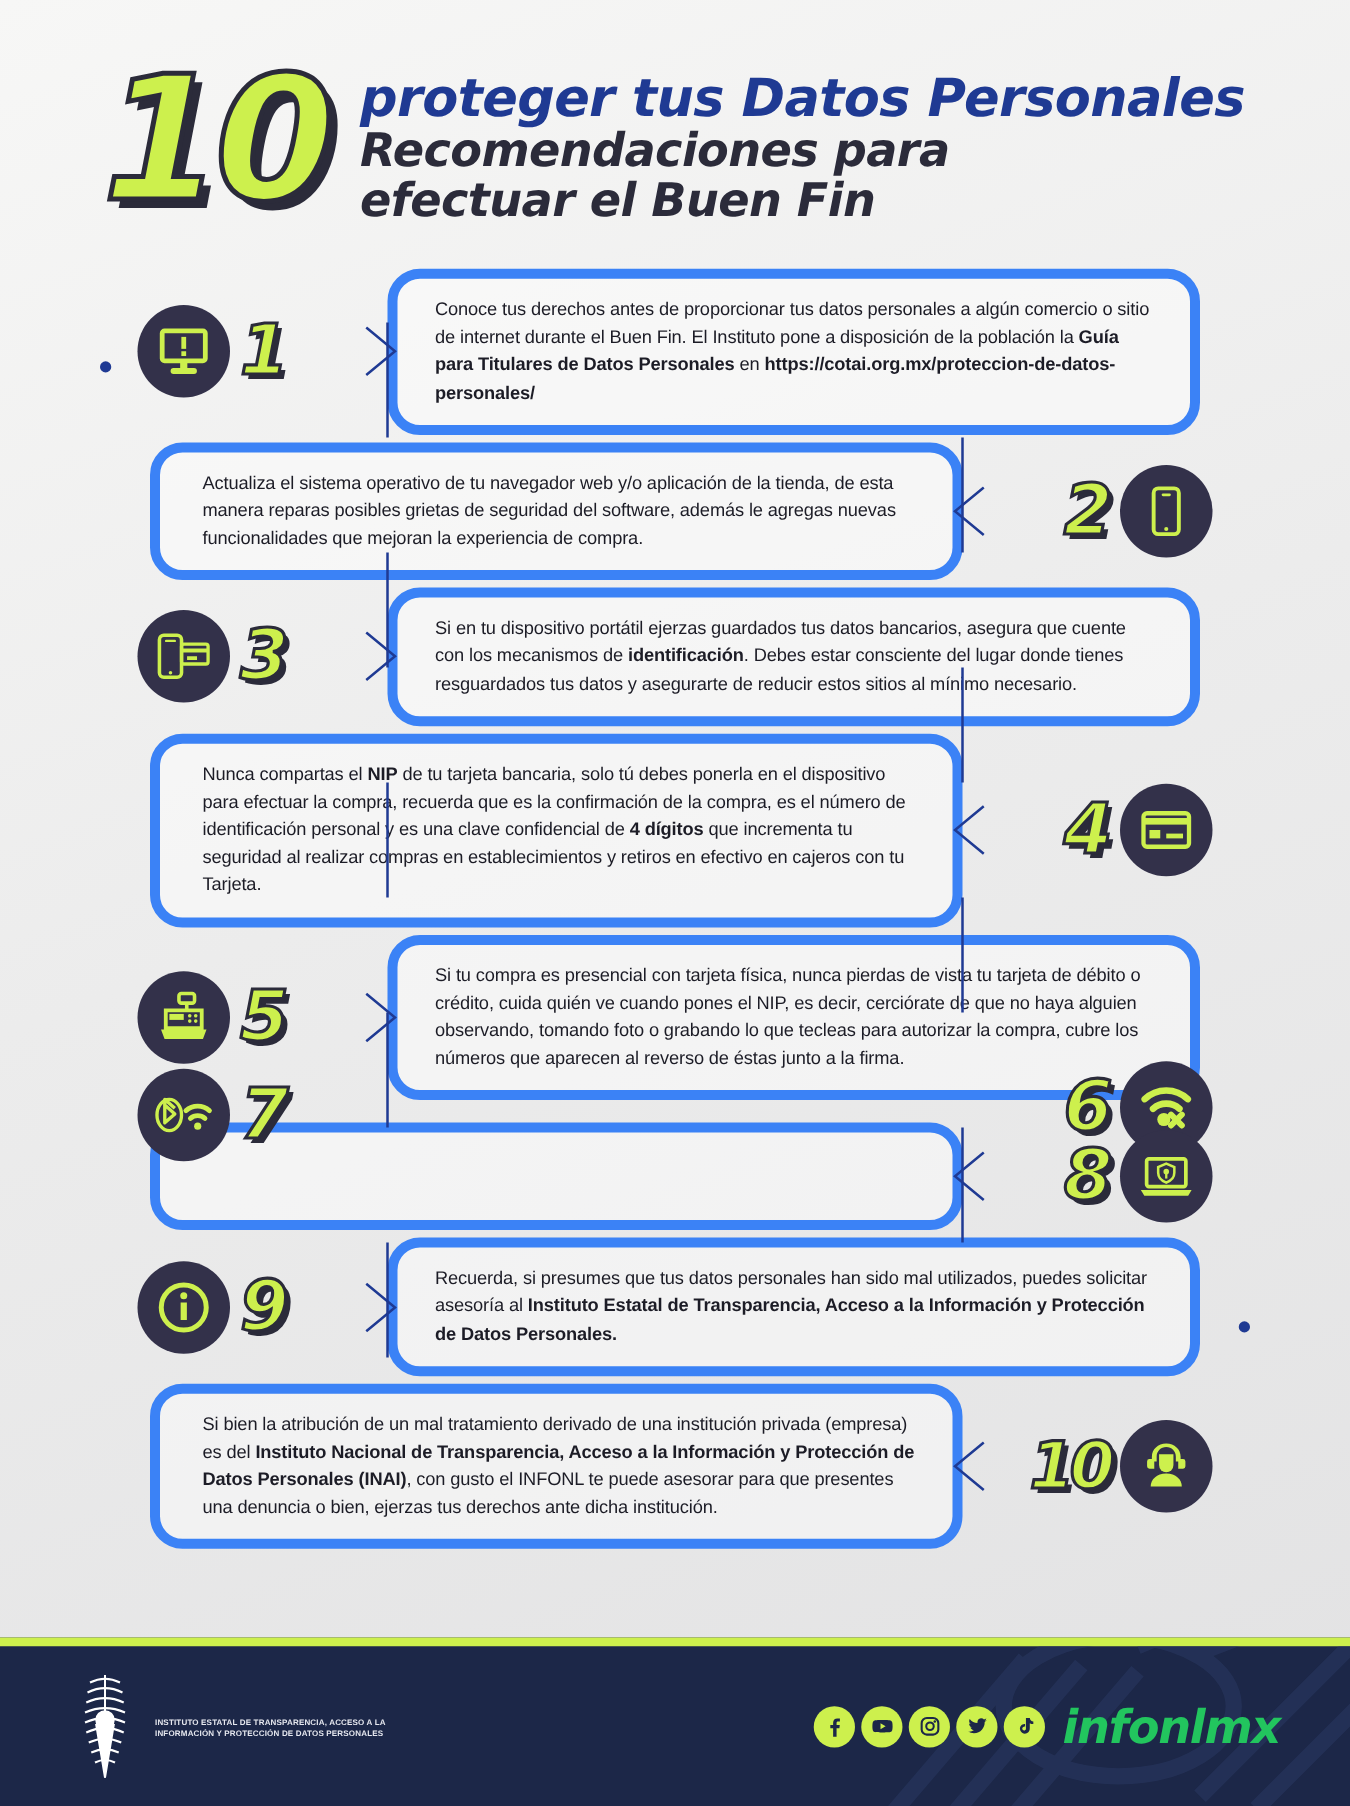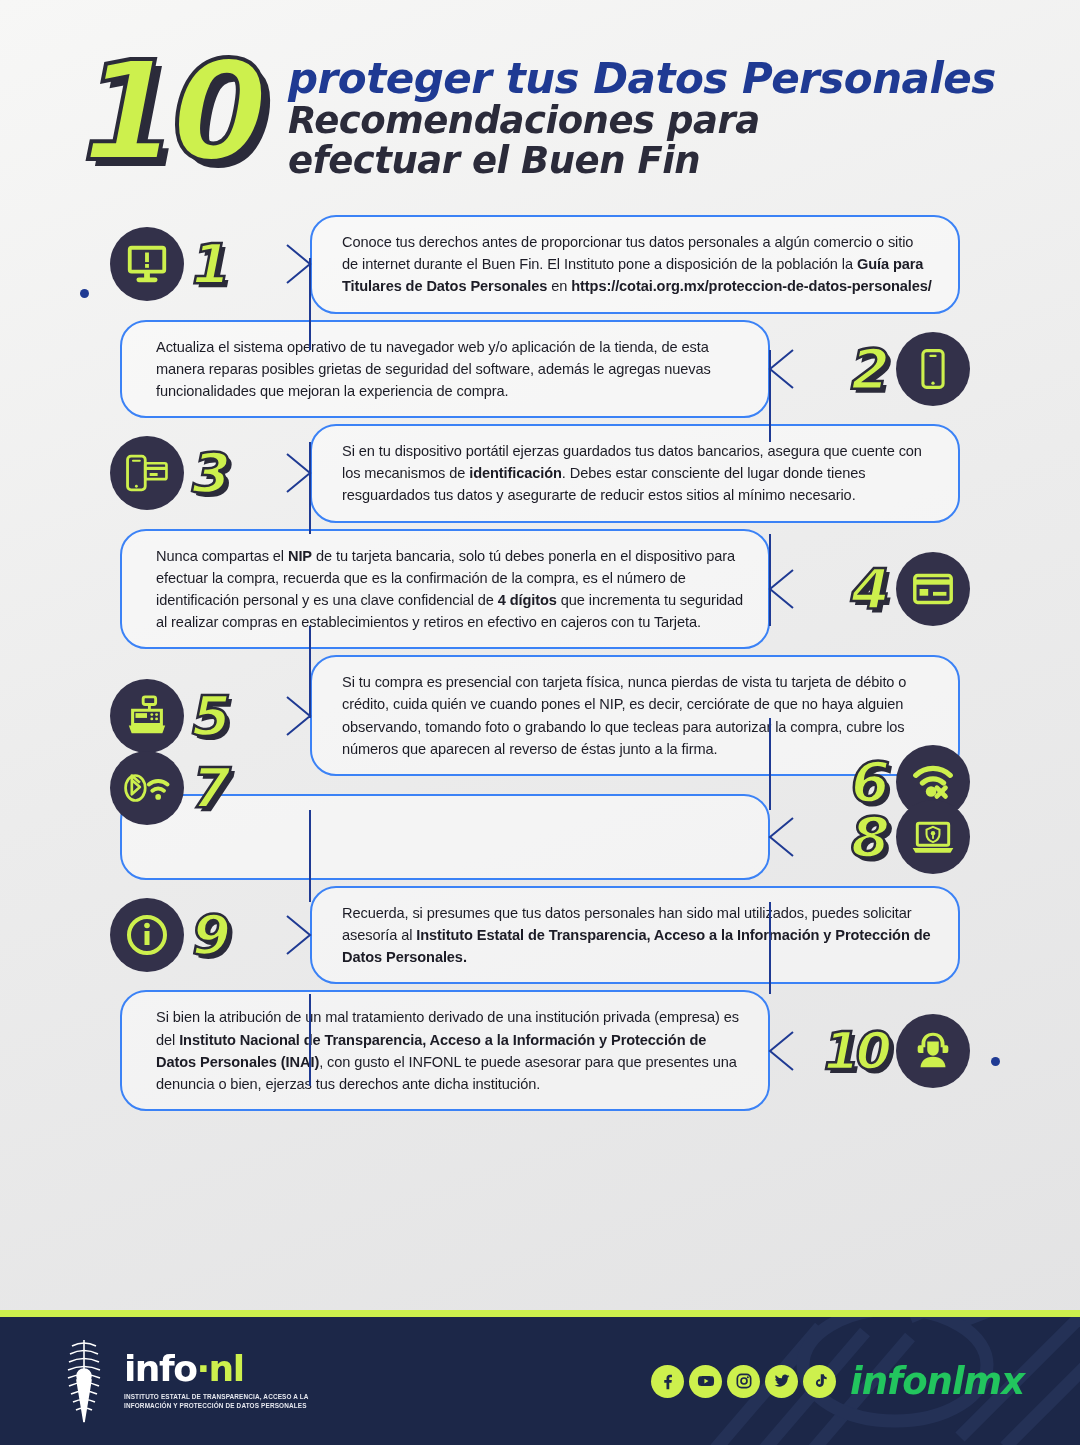--- a/index.html
+++ b/index.html
@@ -61,21 +61,21 @@
     margin-bottom: 6px;
     display: flex;
     align-items: stretch;
   }
   .row.left  { padding-left: 86px; padding-right: 96px; }
   .row.right { padding-left: 96px; padding-right: 86px; }
 
   
   .card {
     position: relative;
-    border: 2px solid #3b82f6;
+    border: 8px solid #3b82f6;
     border-radius: 26px;
     background: rgba(255,255,255,0.46);
     flex: 1;
     display: flex;
     align-items: center;
     min-height: 86px;
   }
   .row.left .card  { margin-left: 200px; }
   .row.right .card { margin-right: 200px; }
 
@@ -452,21 +452,20 @@
         <g stroke="#ffffff" stroke-width="1.6" fill="none">
           <path d="M26 4 L26 86"></path>
           <path d="M14 10 q12 -6 24 0 M12 18 q14 -7 28 0 M11 26 q15 -7 30 0
                    M10 34 q16 -7 32 0 M10 42 q16 -7 32 0 M11 50 q15 -7 30 0
                    M13 58 q13 -6 26 0 M15 66 q11 -5 22 0 M18 74 q8 -4 16 0"></path>
           <path d="M19 44 L26 86 L33 44 Z" fill="#ffffff" stroke="#ffffff"></path>
           <circle cx="26" cy="40" r="7" fill="#ffffff"></circle>
         </g>
       </svg>
       <div class="brand-text">
-        <div class="wordmark"><span class="w-info">info</span><span class="w-dot">·</span><span class="w-nl">nl</span></div>
         <div class="tagline">INSTITUTO ESTATAL DE TRANSPARENCIA, ACCESO A LA INFORMACIÓN Y PROTECCIÓN DE DATOS PERSONALES</div>
       </div>
     </div>
 
     <div class="social">
       <div class="soc-icon">
         <svg width="20" height="20" viewBox="0 0 24 24">
             <path fill="#1c2748" d="M13.5 22v-8h2.7l.4-3.1h-3.1V8.9c0-.9.25-1.5 1.55-1.5h1.65V4.6c-.3-.04-1.3-.13-2.45-.13-2.4 0-4.05 1.47-4.05 4.17v2.26H7.5V14h2.7v8z"></path>
           </svg>
       </div>

